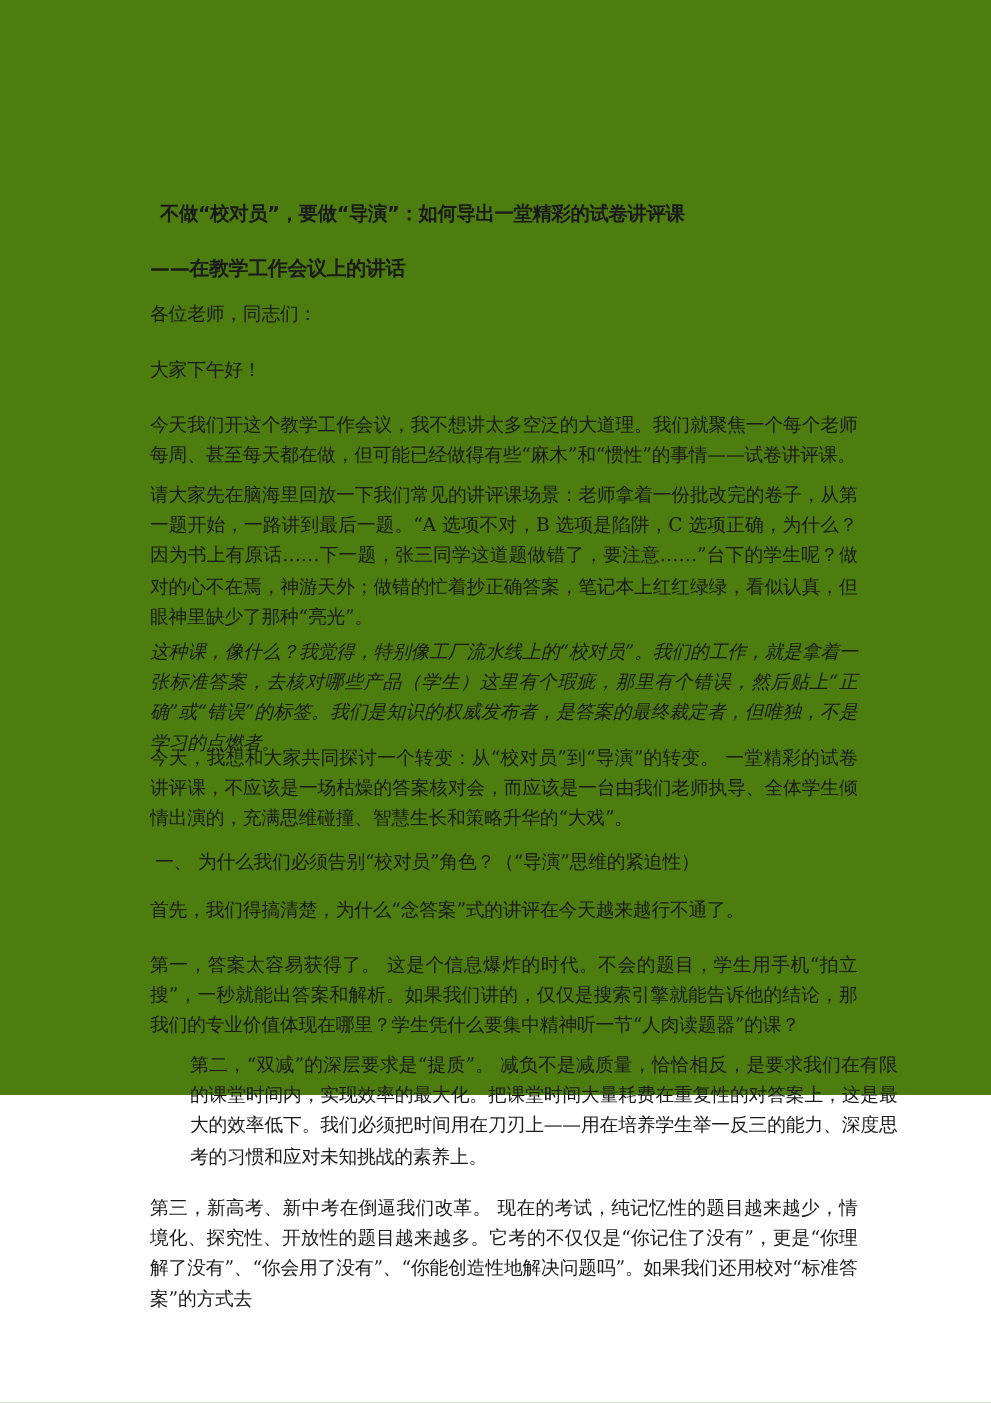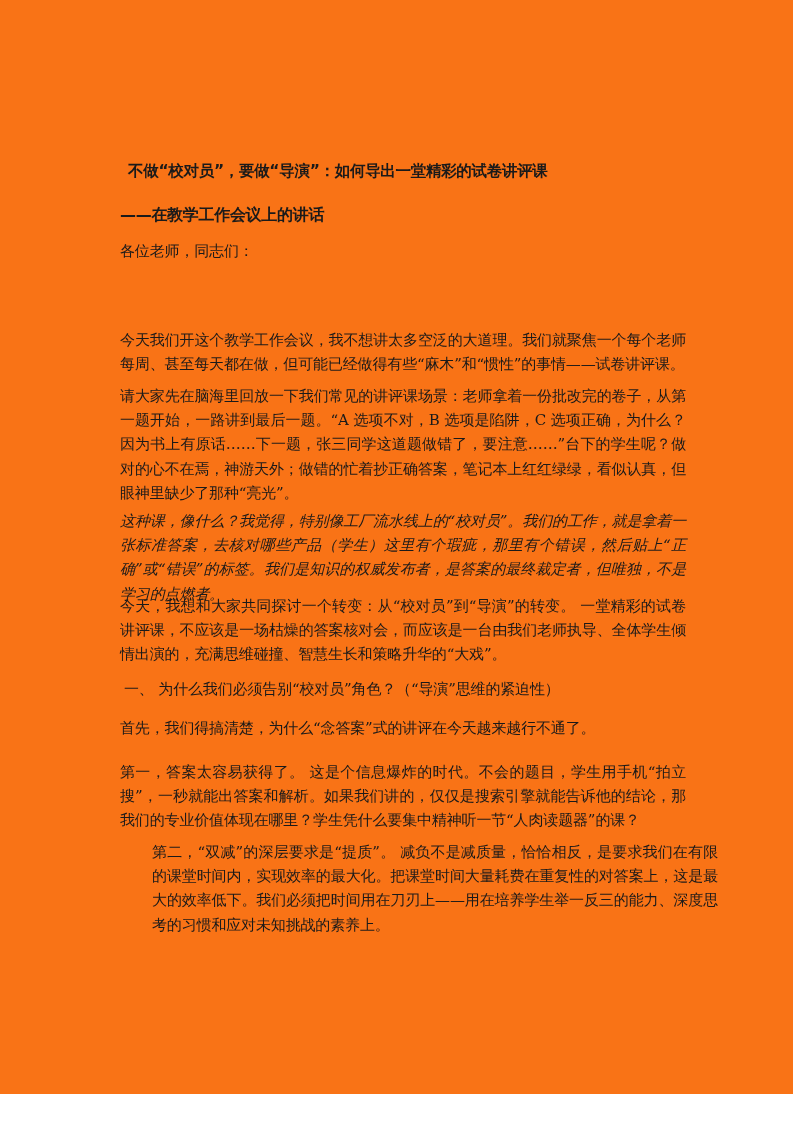--- a/index.html
+++ b/index.html
@@ -1,21 +1,21 @@
 <!DOCTYPE html>
 <html><head>
   <meta charset="utf-8">
   <style>
     html, body { margin: 0; padding: 0; background: #ffffff; }
     body {
       width: 793px; height: 1122px; position: relative; overflow: hidden;
       font-family: "DejaVu Serif", "Liberation Serif", serif;
       color: #1a1a1a;
     }
-    .page { position: absolute; left: 0; top: 0; width: 793px; height: 1094px; background: #f97316; }
+    .page { position: absolute; left: 0; top: 0; width: 793px; height: 876px; background: #4d7c0f; }
     .title {
       position: absolute; left: 128px; top: 160px; width: 560px;
       font-family: "DejaVu Sans", "Liberation Sans", sans-serif;
       font-weight: bold; font-size: 15.5px; line-height: 22px; white-space: nowrap;
       letter-spacing: -0.3px;
     }
     .subtitle {
       position: absolute; left: 120px; top: 204px;
       font-family: "DejaVu Sans", "Liberation Sans", sans-serif;
       font-weight: bold; font-size: 16px; line-height: 22px; white-space: nowrap;
@@ -30,21 +30,23 @@
     .heading { left: 124px; }
   </style>
 </head>
 <body>
 
 <div class="page">
   <div class="title">不做“校对员”，要做“导演”：如何导出一堂精彩的试卷讲评课</div>
   <div class="subtitle">——在教学工作会议上的讲话</div>
 
   <div class="para" style="top:239px;">各位老师，同志们：</div>
+  <div class="para" style="top:284px;">大家下午好！</div>
   <div class="para" style="top:328px;">今天我们开这个教学工作会议，我不想讲太多空泛的大道理。我们就聚焦一个每个老师每周、甚至每天都在做，但可能已经做得有些“麻木”和“惯性”的事情——试卷讲评课。</div>
   <div class="para" style="top:384px;">请大家先在脑海里回放一下我们常见的讲评课场景：老师拿着一份批改完的卷子，从第一题开始，一路讲到最后一题。“A 选项不对，B 选项是陷阱，C 选项正确，为什么？因为书上有原话……下一题，张三同学这道题做错了，要注意……”台下的学生呢？做对的心不在焉，神游天外；做错的忙着抄正确答案，笔记本上红红绿绿，看似认真，但眼神里缺少了那种“亮光”。</div>
   <div class="para" style="top:509px;font-style:italic;">这种课，像什么？我觉得，特别像工厂流水线上的“校对员”。我们的工作，就是拿着一张标准答案，去核对哪些产品（学生）这里有个瑕疵，那里有个错误，然后贴上“正确”或“错误”的标签。我们是知识的权威发布者，是答案的最终裁定者，但唯独，不是学习的点燃者。</div>
   <div class="para heading" style="top:677px;">一、 为什么我们必须告别“校对员”角色？（“导演”思维的紧迫性）</div>
   <div class="para" style="top:594px;">今天，我想和大家共同探讨一个转变：从“校对员”到“导演”的转变。 一堂精彩的试卷讲评课，不应该是一场枯燥的答案核对会，而应该是一台由我们老师执导、全体学生倾情出演的，充满思维碰撞、智慧生长和策略升华的“大戏”。</div>
   <div class="para" style="top:716px;">首先，我们得搞清楚，为什么“念答案”式的讲评在今天越来越行不通了。</div>
   <div class="para" style="top:760px;">第一，答案太容易获得了。 这是个信息爆炸的时代。不会的题目，学生用手机“拍立搜”，一秒就能出答案和解析。如果我们讲的，仅仅是搜索引擎就能告诉他的结论，那我们的专业价值体现在哪里？学生凭什么要集中精神听一节“人肉读题器”的课？</div>
   <div class="para" style="top:840px;margin-left:32px;">第二，“双减”的深层要求是“提质”。 减负不是减质量，恰恰相反，是要求我们在有限的课堂时间内，实现效率的最大化。把课堂时间大量耗费在重复性的对答案上，这是最大的效率低下。我们必须把时间用在刀刃上——用在培养学生举一反三的能力、深度思考的习惯和应对未知挑战的素养上。</div>
+  <div class="para" style="top:954px;">第三，新高考、新中考在倒逼我们改革。 现在的考试，纯记忆性的题目越来越少，情境化、探究性、开放性的题目越来越多。它考的不仅仅是“你记住了没有”，更是“你理解了没有”、“你会用了没有”、“你能创造性地解决问题吗”。如果我们还用校对“标准答案”的方式去</div>
 </div>
 
 </body></html>

